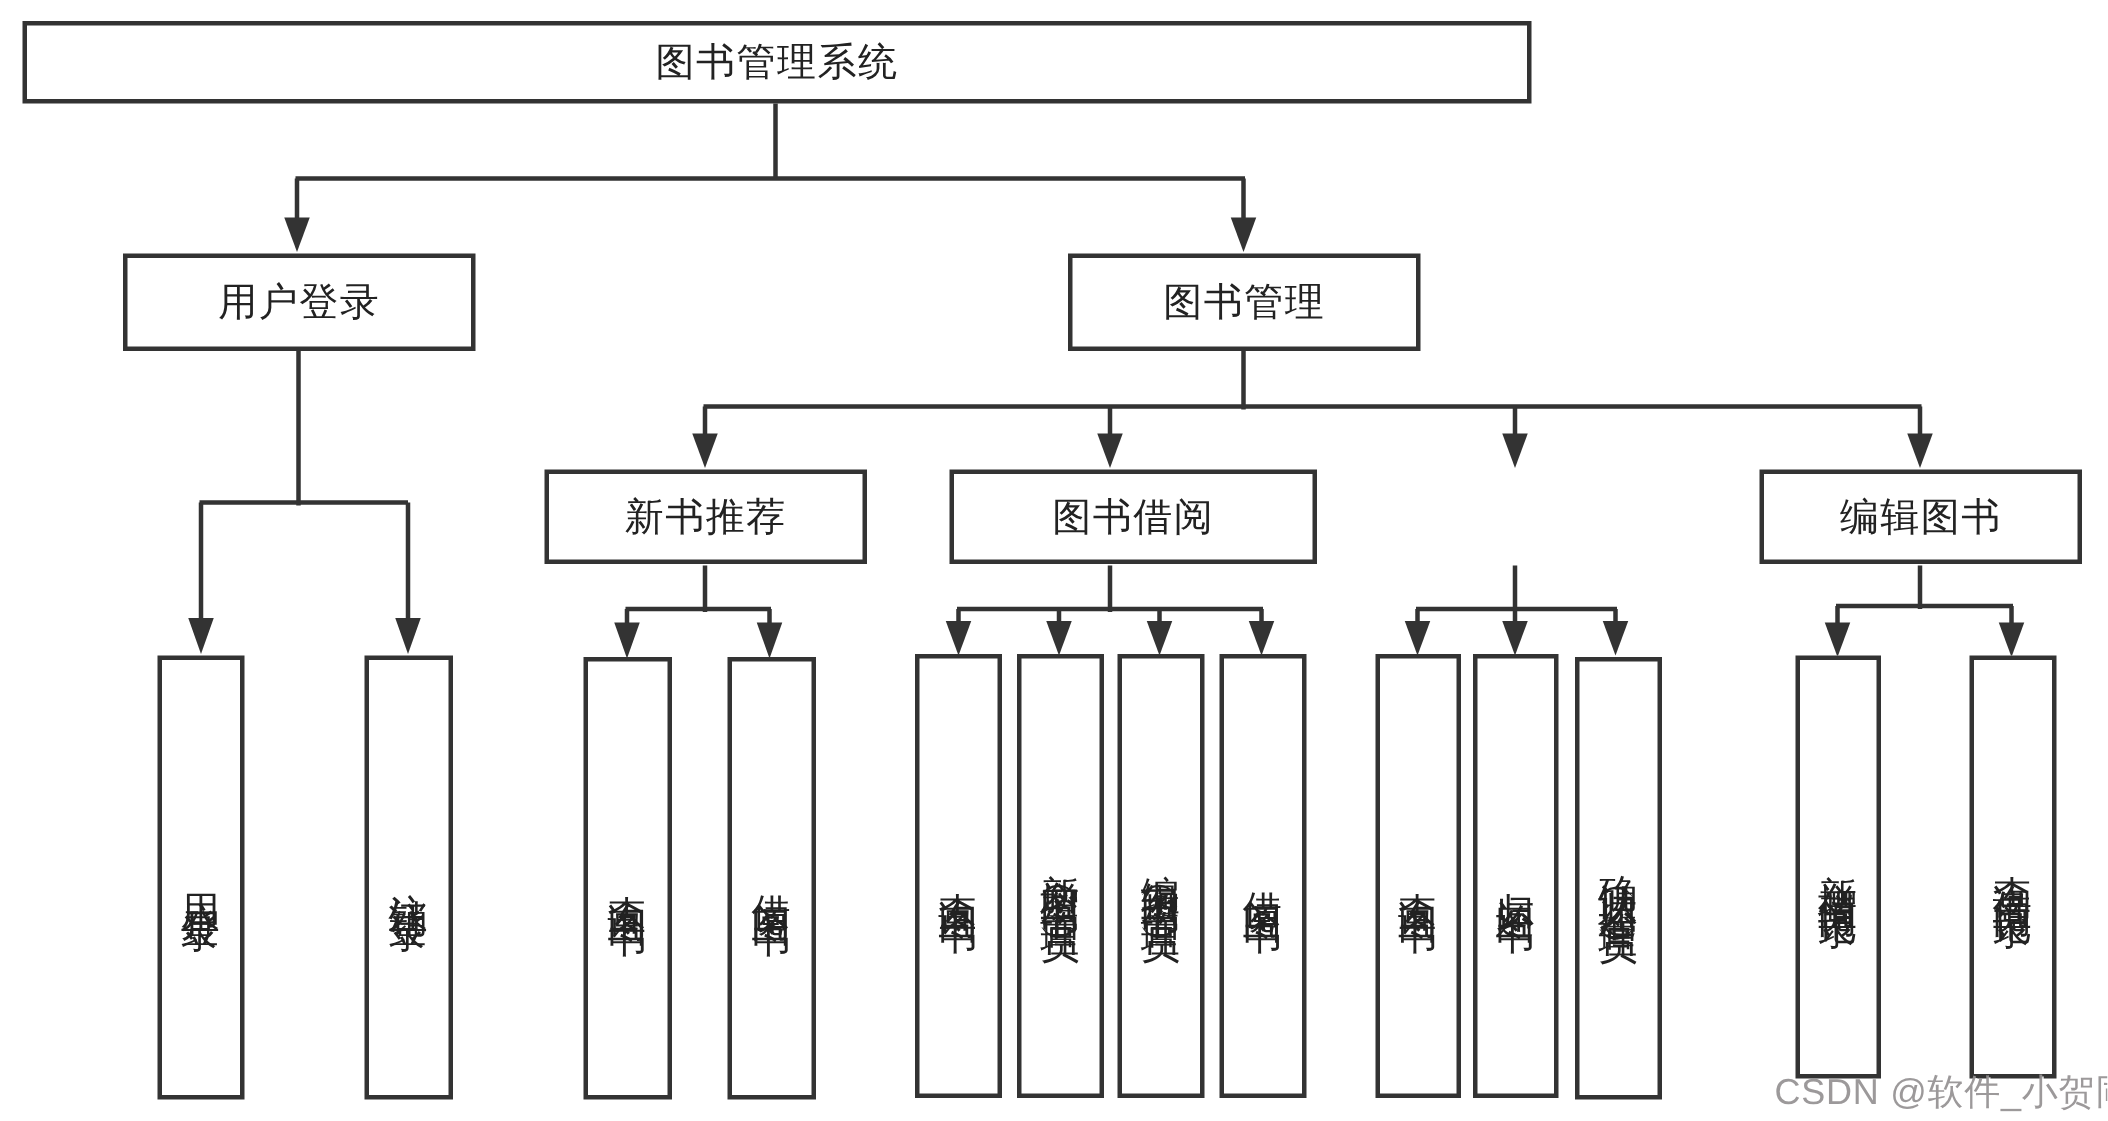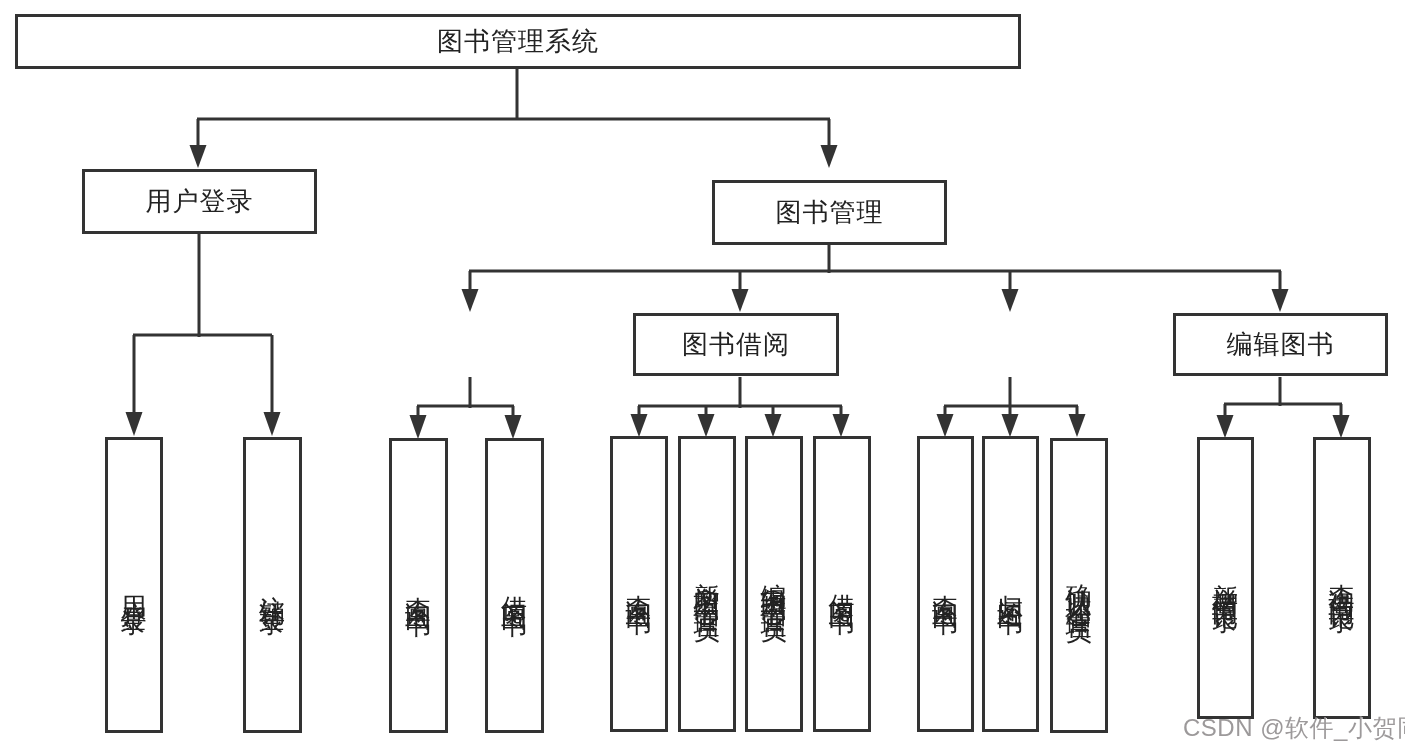--- a/index.html
+++ b/index.html
@@ -77,25 +77,28 @@
     </g>
   </svg>
 
   <div class="box" style="left:15px; top:14px; width:1006px; height:55px;">
     <span class="h-label">图书管理系统</span>
   </div>
 
   <div class="box" style="left:82px; top:169px; width:235px; height:65px;">
     <span class="h-label">用户登录</span>
   </div>
-  <div class="box" style="left:712px; top:180px; width:235px; height:65px;">
+  <div class="box" style="left:712px; top:169px; width:235px; height:65px;">
     <span class="h-label">图书管理</span>
   </div>
 
-  <div class="box" style="left:633px; top:313px; width:206px; height:63px;">
+  <div class="box" style="left:363px; top:313px; width:215px; height:63px;">
+    <span class="h-label">新书推荐</span>
+  </div>
+  <div class="box" style="left:633px; top:313px; width:245px; height:63px;">
     <span class="h-label">图书借阅</span>
   </div>
   <div class="box" style="left:1173px; top:313px; width:215px; height:63px;">
     <span class="h-label">编辑图书</span>
   </div>
 
   <div class="box" style="left:105px; top:437px; width:58px; height:296px;">
     <span class="v-label">用户登录</span>
   </div>
   <div class="box" style="left:243px; top:437px; width:59px; height:296px;">

